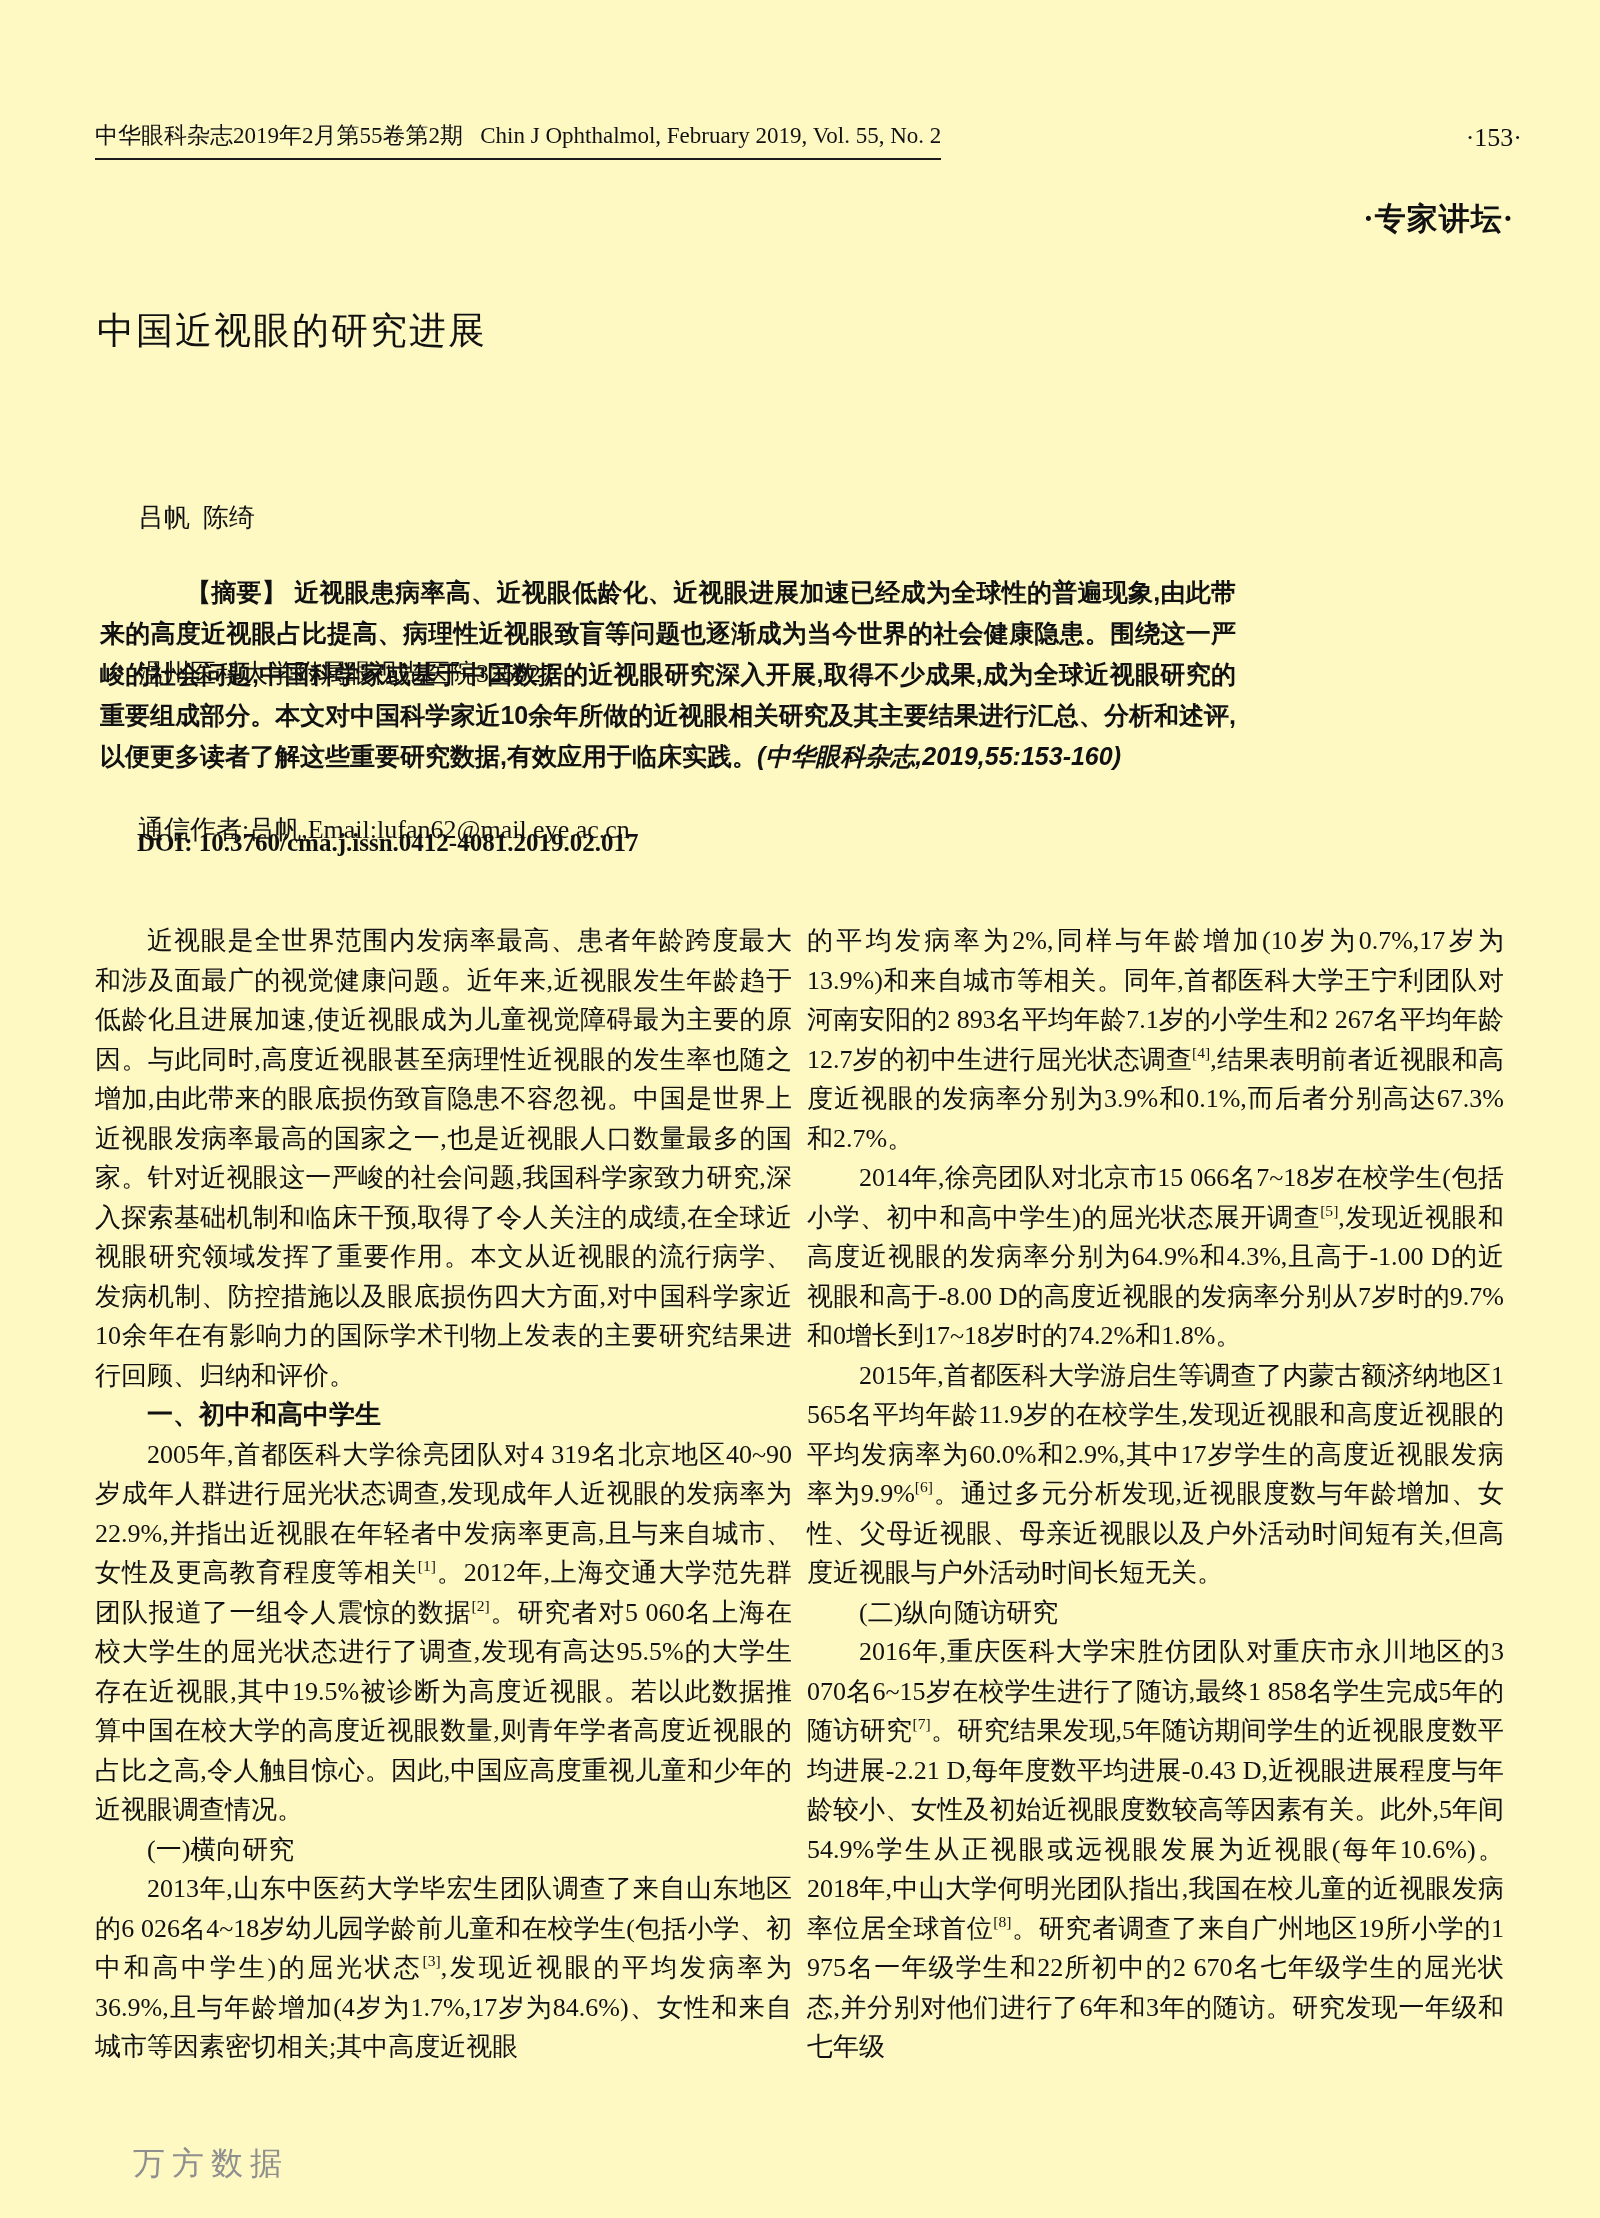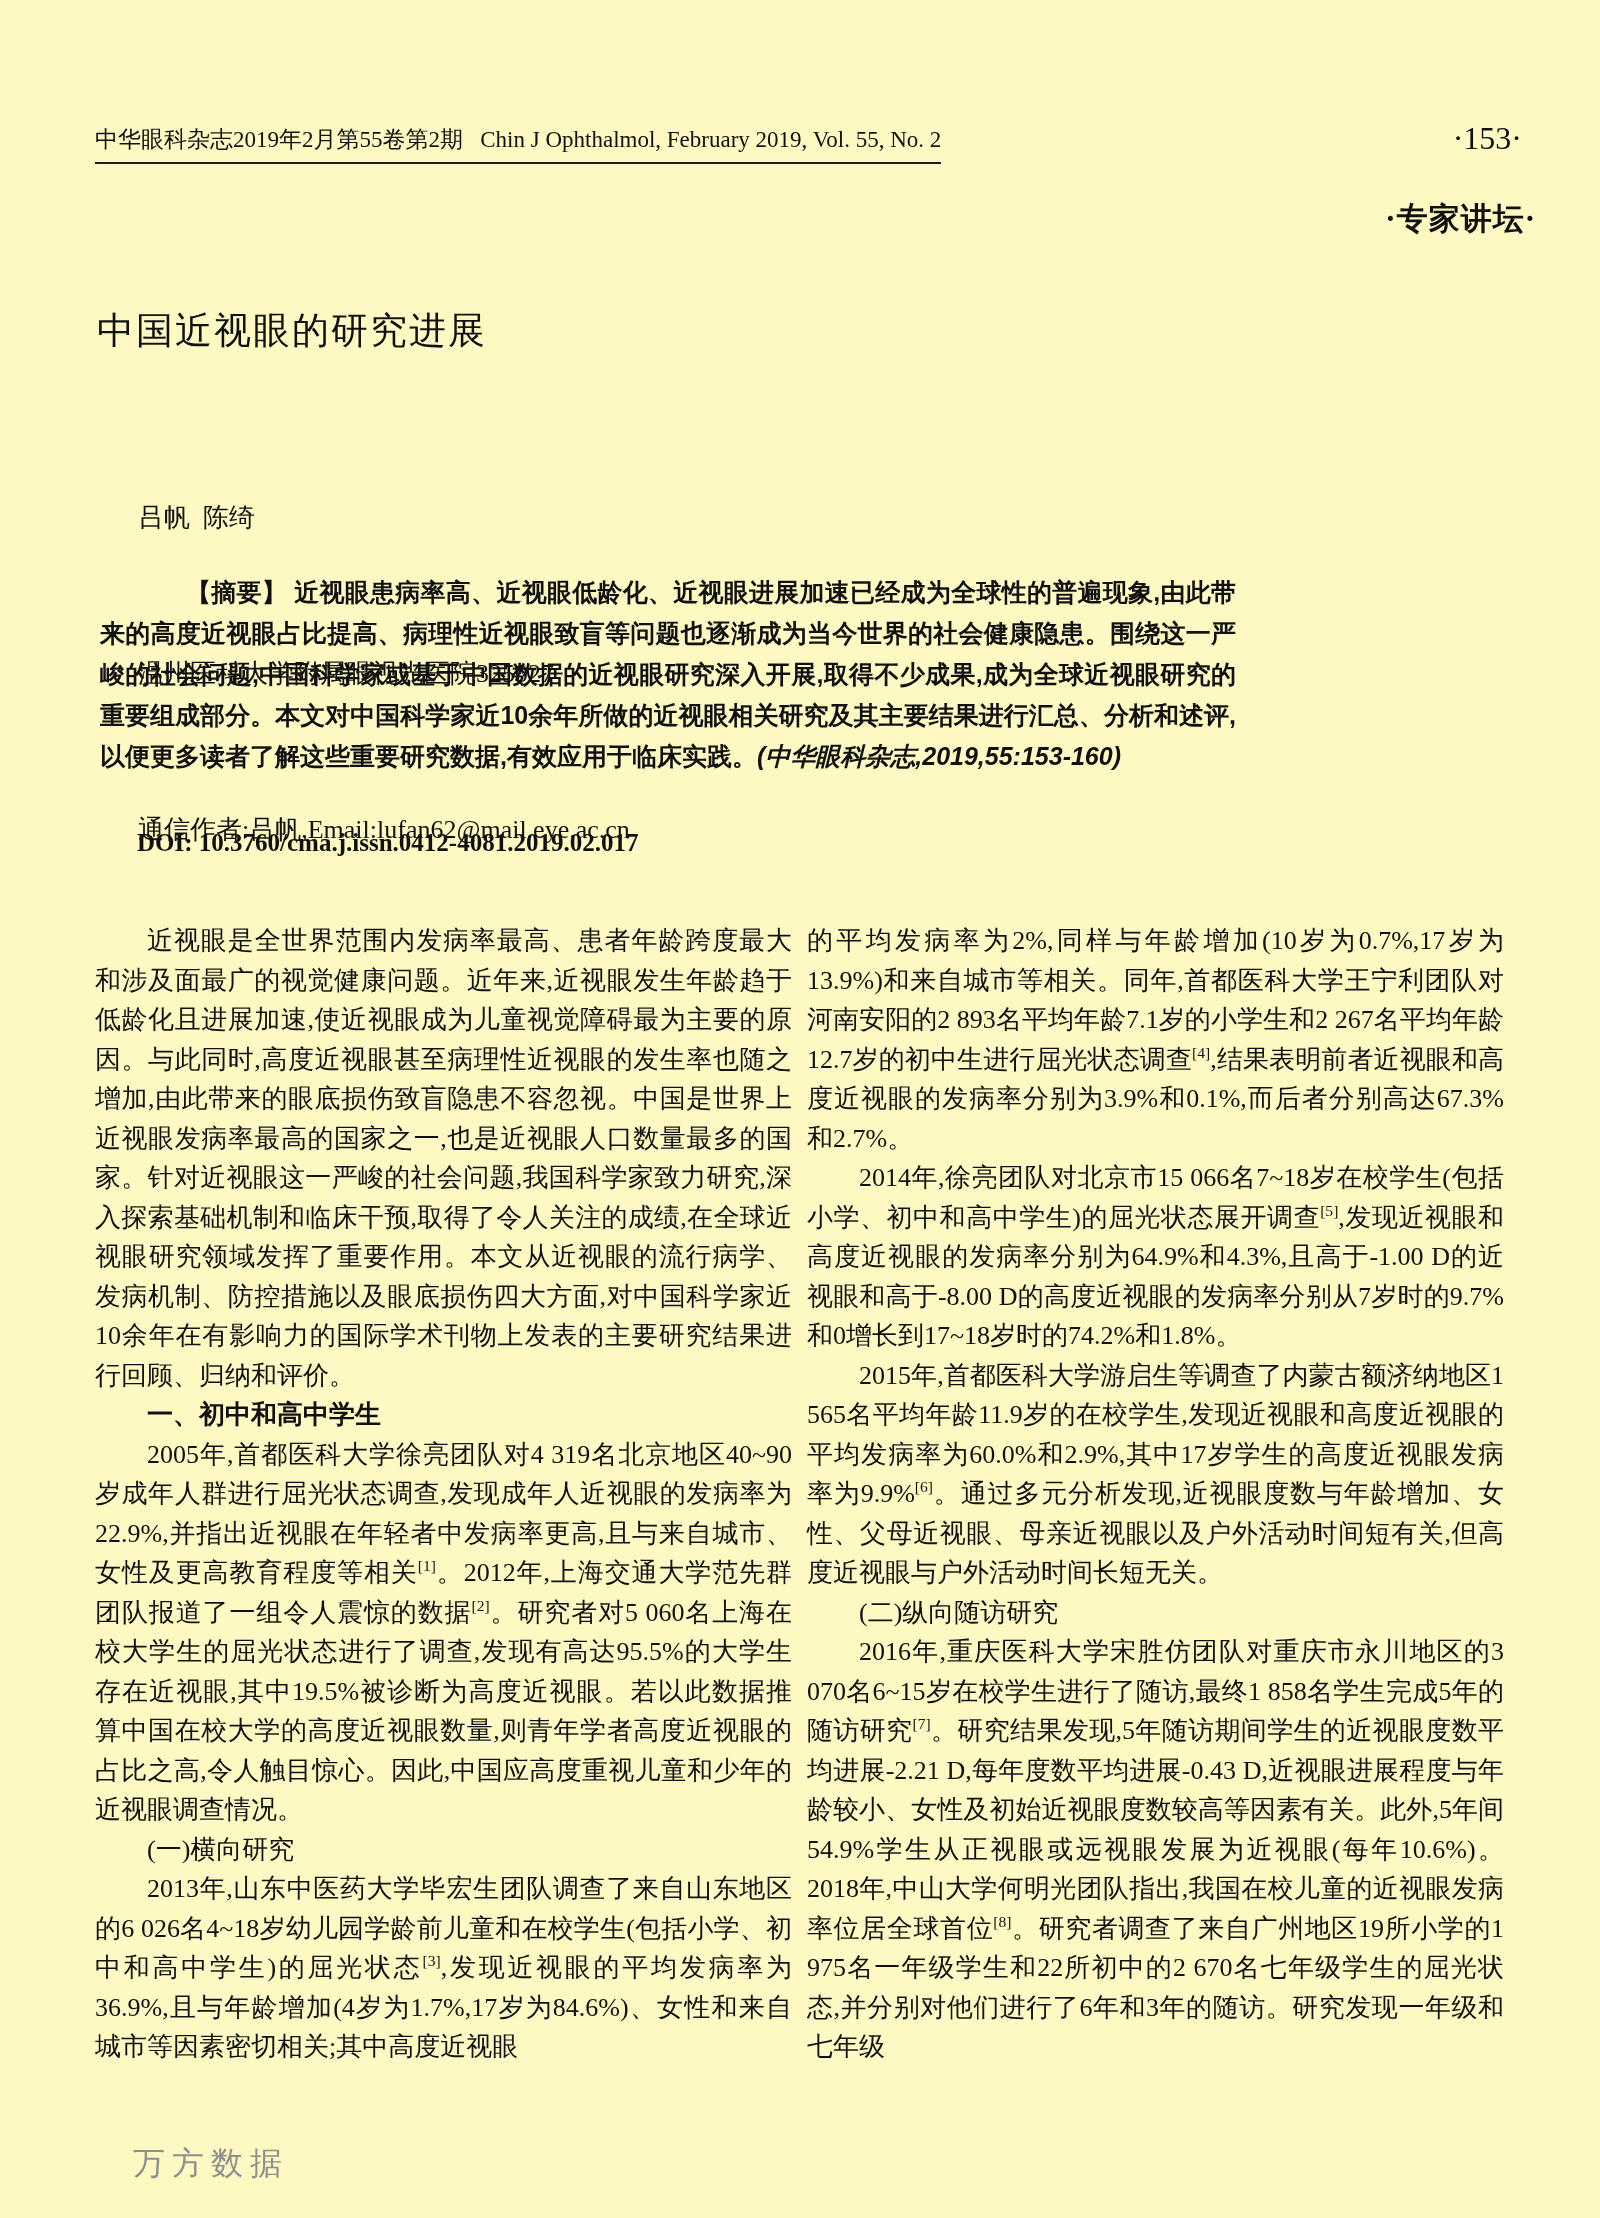--- a/index.html
+++ b/index.html
@@ -13,24 +13,24 @@
   .header{
     position:absolute;top:120px;left:95px;right:78px;
     display:flex;justify-content:space-between;align-items:flex-end;
     font-size:23px;
   }
   .header-left{
     white-space:pre;
     border-bottom:2px solid #1c1c1c;
     padding-bottom:7px;
   }
-  .page-no{font-size:32px;padding-bottom:7px;text-align:center;}
+  .page-no{font-size:26px;padding-bottom:7px;text-align:center;}
   
   .column-label{
-    position:absolute;top:198px;right:64px;
+    position:absolute;top:198px;right:86px;
     font-size:31px;font-weight:bold;letter-spacing:1px;
   }
   
   .title{
     position:absolute;top:281px;left:97px;
     font-size:37px;font-weight:normal;letter-spacing:2px;
     font-family:"Liberation Sans","DejaVu Sans",sans-serif;
   }
   .byline{
     position:absolute;top:388px;left:138px;

